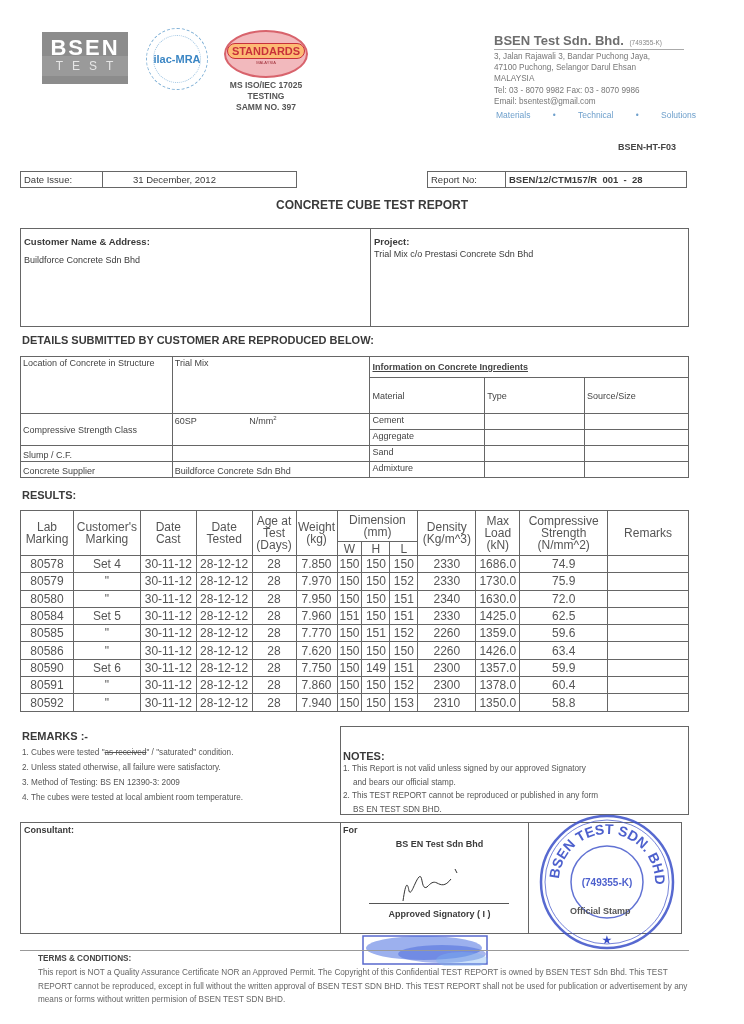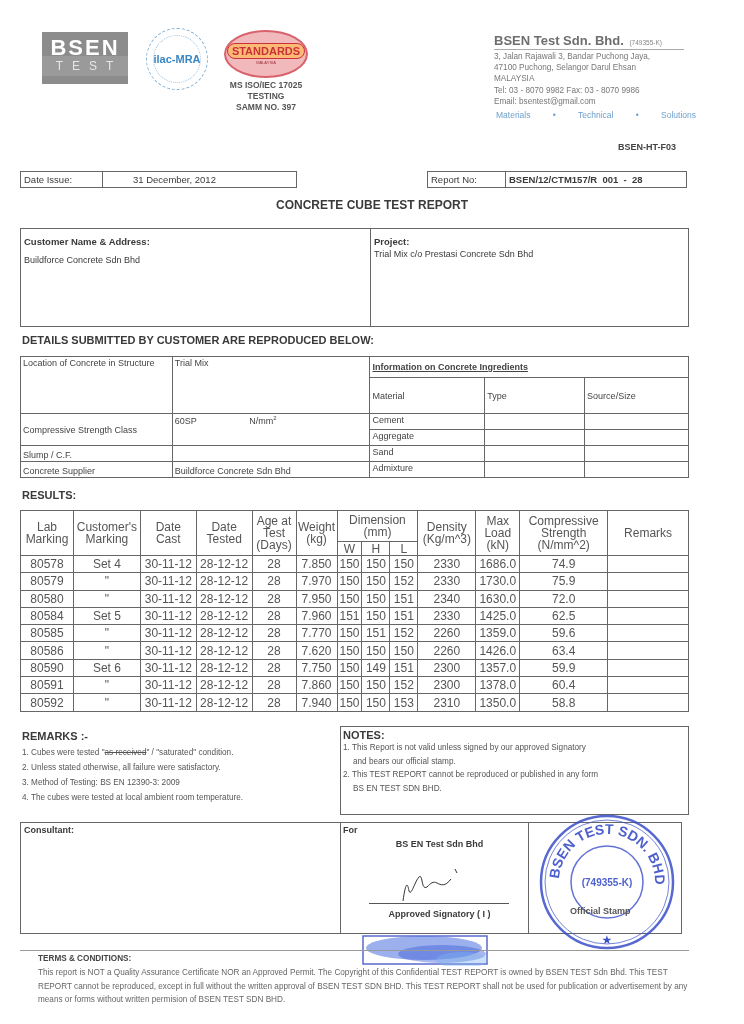--- a/index.html
+++ b/index.html
@@ -59,21 +59,21 @@
   .results { left: 20px; top: 510px; width: 669px; font-size: 12px; color: #555; }
   .results th, .results td { border: 1px solid #666; text-align: center; font-weight: normal; }
   .results th { vertical-align: middle; line-height: 12px; padding: 0 1px; }
   .results td { height: 17.3px; padding: 0; }
 
   
   .remarks-title { left: 22px; top: 730px; font-size: 11px; font-weight: bold; }
   .remarks-list { left: 22px; top: 745px; font-size: 8.2px; line-height: 15px; color: #555; }
   .strike { text-decoration: line-through; }
   .notes-box { left: 340px; top: 726px; width: 349px; height: 89px; padding: 2px 2px; }
-  .notes-box .t { font-size: 11px; font-weight: bold; }
+  .notes-box .t { font-size: 11px; font-weight: bold; margin-top: 21px; }
   .notes-box .l { font-size: 8.2px; line-height: 13.5px; color: #555; }
   .notes-box .ind { padding-left: 10px; }
 
   
   .sign-box { left: 20px; top: 822px; width: 662px; height: 112px; display: flex; }
   .sign-box .cons { width: 320px; border-right: 1px solid #666; font-size: 9px; font-weight: bold; padding: 2px 3px; }
   .sign-box .forc { width: 188px; border-right: 1px solid #666; position: relative; font-size: 9px; }
   .sign-box .stamp-cell { flex: 1; position: relative; }
   .for-lbl { position: absolute; left: 2px; top: 2px; font-weight: bold; }
   .for-co { position: absolute; left: 0; width: 100%; top: 16px; text-align: center; font-weight: bold; padding-left: 10px; }

